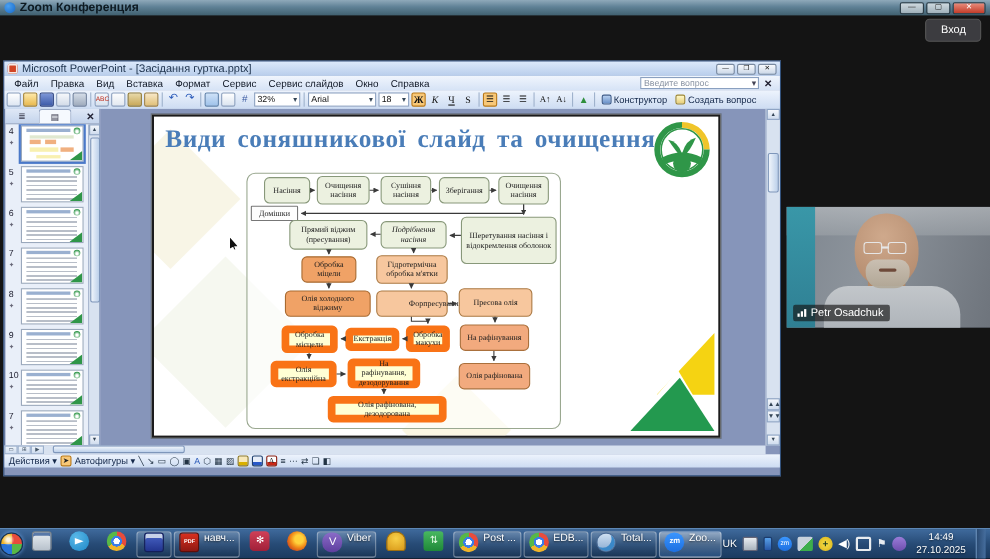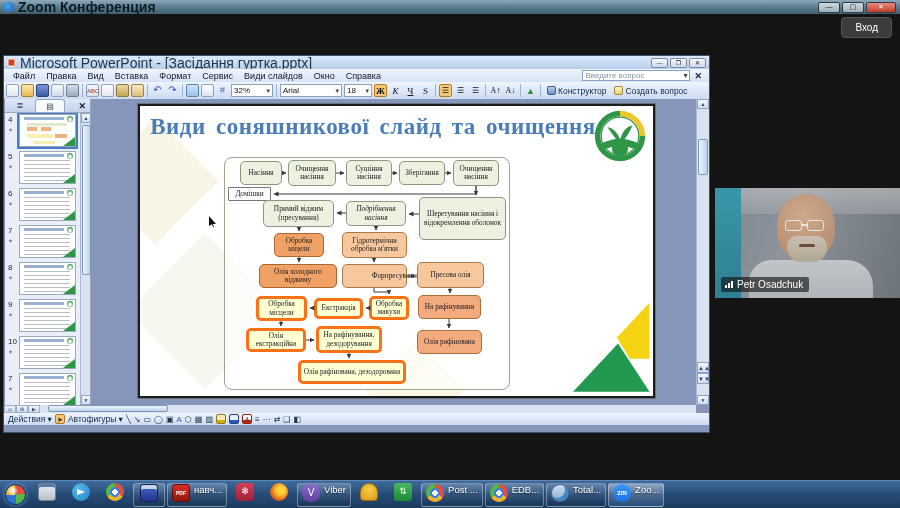--- a/index.html
+++ b/index.html
@@ -7,36 +7,36 @@
               font-family:"Liberation Sans", sans-serif; }
   .abs { position:absolute; }
   #screen { position:relative; width:900px; height:508px; background:#141414; overflow:hidden; }
 
   
   #zoom-titlebar { left:0; top:0; width:900px; height:14px;
     background:linear-gradient(180deg,#8fa9ba 0%,#5f8196 45%,#40606f 100%);
     display:flex; align-items:center; padding:0 4px; }
   #zoom-titlebar .zicon { width:10px; height:10px; border-radius:50%;
     background:radial-gradient(circle at 35% 35%, #4aa0f0, #1668c8); margin-right:4px; }
-  #zoom-titlebar .ztitle { font-size:14px; color:#0d1a22; font-weight:bold; }
+  #zoom-titlebar .ztitle { font-size:11px; color:#0d1a22; font-weight:bold; }
   .win-ctrls { margin-left:auto; display:flex; gap:2px; }
   .win-ctrls .wbtn { width:22px; height:11px; border-radius:2px; border:1px solid #2c3c46;
     background:linear-gradient(#cfd9df,#9fb0ba); font-size:7px; line-height:8px; text-align:center; color:#222; }
   .win-ctrls .wbtn.close { width:30px; background:linear-gradient(#e88c7c,#c23b28); color:#fff; }
   #login-btn { right:8px; top:17px; background:#3c3c40; color:#fff; font-size:10px;
     padding:4px 13px; border-radius:4px; border:1px solid #555; }
 
   
   #ppt { left:3px; top:55px; width:707px; height:378px; background:#8695ba;
     border:1px solid #33527c; font-size:9px; color:#111; }
   #ppt-titlebar { left:0; top:0; width:705px; height:13px;
     background:linear-gradient(180deg,#dce9fb,#b8cdeb); display:flex; align-items:center; padding:0 3px; }
   #ppt-titlebar .picon { width:9px; height:9px; background:#d14424; border-radius:2px; margin-right:4px;
     box-shadow:inset 0 0 0 1.5px #f5e8e2; }
-  #ppt-titlebar .ptitle { font-size:14px; color:#20354f; }
+  #ppt-titlebar .ptitle { font-size:10px; color:#20354f; }
   .ppt-ctrls { margin-left:auto; display:flex; gap:2px; }
   .ppt-ctrls .wbtn { width:17px; height:10px; border-radius:2px; border:1px solid #7a8aa0;
     background:linear-gradient(#f8fafc,#ccd8e8); font-size:6px; line-height:8px; text-align:center; }
   #ppt-menubar { left:0; top:13px; width:705px; height:13px;
     background:linear-gradient(#f0f5fd,#d6e3f6); display:flex; align-items:center; padding:0 4px; gap:1px; }
   .menu-item { font-size:9px; padding:0 5px; color:#101826; }
   #ask-box { margin-left:auto; width:108px; height:11px; background:#fff; border:1px solid #8aa0c0;
     font-size:8px; color:#8a94a4; padding:0 2px; display:flex; align-items:center; }
   #ask-box .caret { margin-left:auto; color:#445; }
   #ask-close { font-size:9px; font-weight:bold; color:#223; padding:0 3px; }
@@ -119,21 +119,21 @@
 
   #flow-frame { position:absolute; left:84px; top:51px; width:286px; height:233px;
     border:1px solid #9aa890; border-radius:8px; background:rgba(255,255,255,.6); }
   .fc { position:absolute; display:flex; align-items:center; justify-content:center; text-align:center;
     font-family:"Liberation Serif", serif; font-size:7.3px; line-height:1.15; color:#1c1c1c;
     border-radius:5px; padding:1px; }
   .fc.t-green { background:#ecf1e0; border:1px solid #88987a; }
   .fc.t-orange { background:#f0a266; border:1px solid #a86a30; }
   .fc.t-peach { background:#f7c79e; border:1px solid #ab7a44; }
   .fc.t-salmon { background:#f2aa7e; border:1px solid #aa703c; }
-  .fc.t-yellow { background:#ffffd4; border:3px solid #f97316; }
+  .fc.t-yellow { background:#ffffd4; border:7px solid #f97316; }
   .fc.t-plain { background:#fdfdfd; border:1px solid #777; border-radius:1px; }
   #flow-arrows { position:absolute; left:0; top:0; width:517px; height:294px; pointer-events:none; }
   #slide-cursor { position:absolute; left:69px; top:110px; width:7px; height:11px; background:#111;
     clip-path:polygon(0 0, 100% 72%, 55% 72%, 72% 100%, 58% 100%, 42% 76%, 0 90%); }
 
   
   #corner { position:absolute; right:2px; bottom:2px; width:150px; height:110px; }
   #tri-yellow { position:absolute; inset:0; background:#f5d312;
     clip-path:polygon(64% 68%, 99% 17%, 99% 68%); }
   #tri-white { position:absolute; inset:0; background:#fff;
@@ -286,21 +286,21 @@
     </div>
 
     <div id="ppt-menubar" class="abs">
 
       <span class="menu-item">Файл</span>
         <span class="menu-item">Правка</span>
         <span class="menu-item">Вид</span>
         <span class="menu-item">Вставка</span>
         <span class="menu-item">Формат</span>
         <span class="menu-item">Сервис</span>
-        <span class="menu-item">Види слайдов</span>
+        <span class="menu-item">Сервис слайдов</span>
         <span class="menu-item">Окно</span>
         <span class="menu-item">Справка</span>
         <div id="ask-box">
         <span>Введите вопрос</span>
         <span class="caret">▾</span>
       </div>
       <span id="ask-close">✕</span>
     </div>
 
     <div id="ppt-toolbar" class="abs">
@@ -648,14 +648,31 @@
         </div>
         <div class="tb-item open ">
           <span class="app-ico ai-totalcmd"></span>
           <span class="tlabel">Total...</span>
         </div>
         <div class="tb-item open active">
           <span class="app-ico ai-zoom">zm</span>
           <span class="tlabel">Zoo...</span>
         </div>
       </div>
+    <div id="tray">
+      <span id="tray-lang">UK</span>
+      <span class="tray-ico ti-kbd"></span>
+      <span class="tray-ico ti-usb"></span>
+      <span class="tray-ico ti-zm">zm</span>
+      <span class="tray-ico ti-net"></span>
+      <span class="tray-ico ti-upd">+</span>
+      <span class="tray-ico ti-vol">◀)</span>
+      <span class="tray-ico ti-disp"></span>
+      <span class="tray-ico ti-flag">⚑</span>
+      <span class="tray-ico ti-viber"></span>
+      <span id="tray-clock">
+        <span>14:49</span><br>
+        <span>27.10.2025</span>
+      </span>
+      <span id="show-desktop"></span>
+    </div>
   </div>
 </div>
 
 </body></html>

